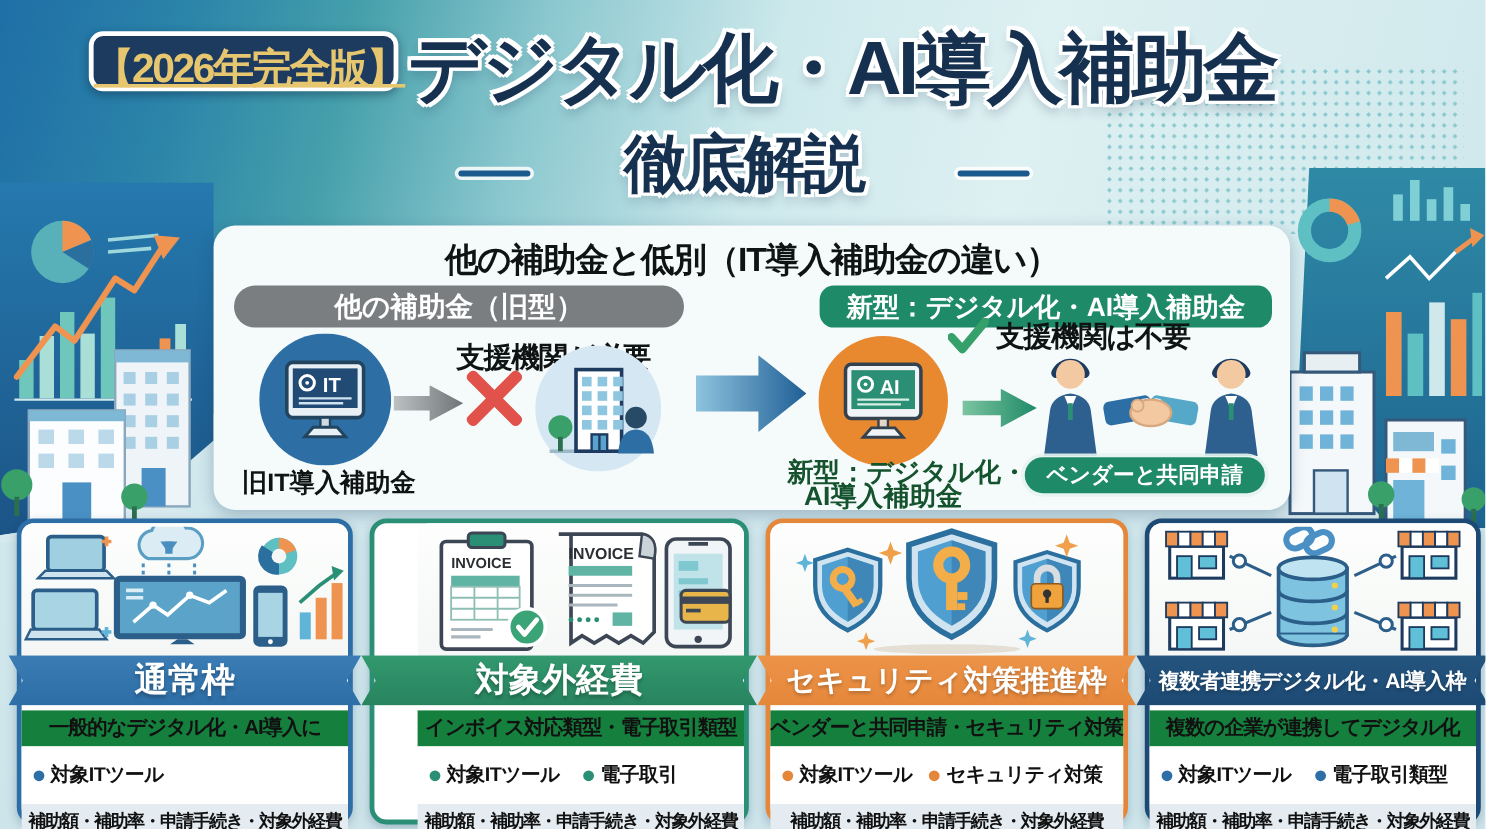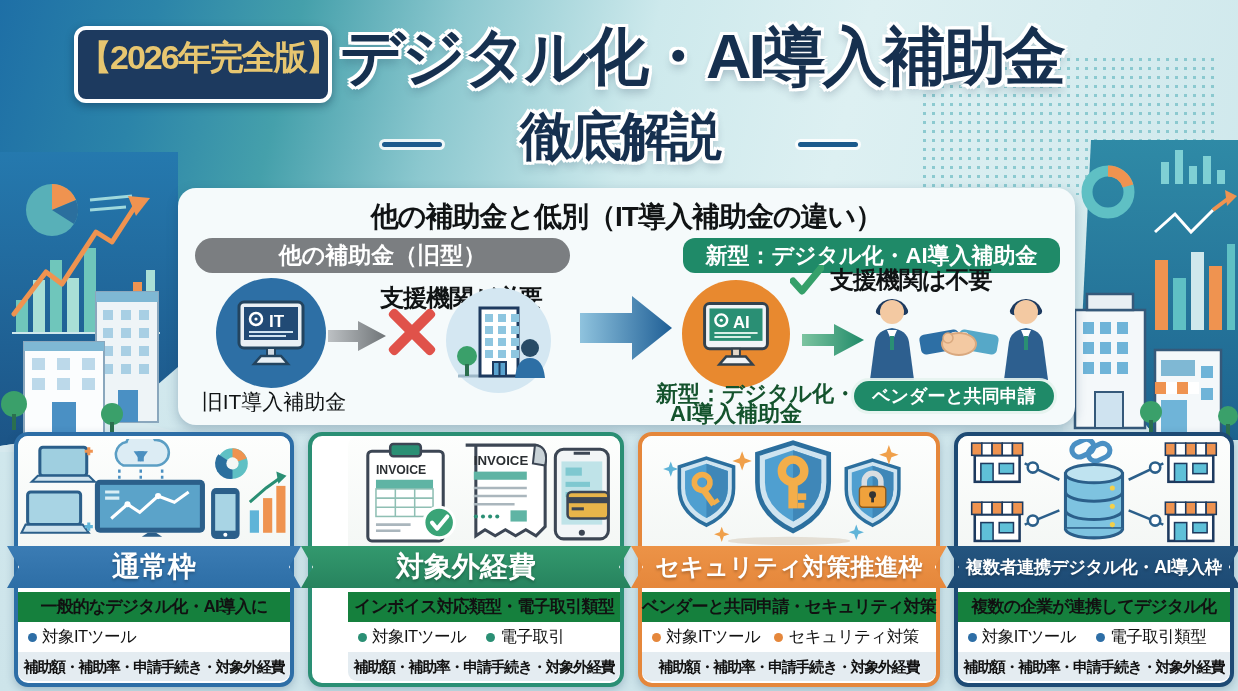--- a/index.html
+++ b/index.html
@@ -17,25 +17,25 @@
     background:linear-gradient(104deg,#1e6fa6 0%,#2b84a9 12%,#45a0ab 23%,#8cc8cf 35%,#cde9ec 50%,#ddf0f2 66%,#cfe8ec 100%);
   }
   .dots {
     background-image:radial-gradient(#79c1c8 1.6px, transparent 1.8px);
     background-size:9px 9px; opacity:.8;
   }
   .deco-svg { position:absolute; pointer-events:none; }
 
   
   .badge {
-    left:74px; top:26px; width:258px; height:77px;
+    left:74px; top:26px; width:258px; height:50px;
     background:#1d3a5f; border:4px solid #ffffff; border-radius:12px;
     box-shadow:0 3px 8px rgba(10,30,60,.4);
     color:#e7c670; font-size:34px; font-weight:800; letter-spacing:-2px;
-    line-height:55px; text-align:center; white-space:nowrap;
+    line-height:55px; text-align:center; white-space:nowrap;text-decoration:underline;
   }
   .title-main {
     left:340px; top:14px; width:850px;
     font-size:63px; font-weight:900; letter-spacing:-3px;
     color:#16304f; white-space:nowrap;
   }
   .outline {
     text-shadow:-3px -3px 0 #fff,3px -3px 0 #fff,-3px 3px 0 #fff,3px 3px 0 #fff,
                 -3px 0 0 #fff,3px 0 0 #fff,0 -3px 0 #fff,0 3px 0 #fff,0 6px 10px rgba(20,40,70,.30);
   }
@@ -56,21 +56,21 @@
   .panel-heading { top:10px; left:0; width:100%; text-align:center;
     font-size:28px; font-weight:800; color:#101314; letter-spacing:-1px; white-space:nowrap; }
   .pill { height:35px; line-height:35px; text-align:center; color:#fff;
     font-weight:800; white-space:nowrap; }
   .pill-old { left:17px; top:50px; width:375px; background:#7b7e81; border-radius:18px; font-size:23px; }
   .pill-new { left:505px; top:50px; width:377px; background:#1f8a68; border-radius:12px; font-size:22px; }
   .note { font-size:24px; font-weight:800; color:#101314; white-space:nowrap; letter-spacing:-1px; }
   .note-old { left:178px; top:94px; width:210px; text-align:center; }
   .note-new-wrap { left:612px; top:76px; display:flex; align-items:center; gap:6px; }
   .caption-old { left:6px; top:200px; width:180px; text-align:center;
-    font-size:21px; font-weight:400; color:#101314; white-space:nowrap; }
+    font-size:21px; font-weight:700; color:#101314; white-space:nowrap; }
   .caption-new { left:478px; top:196px; width:160px; text-align:center;
     font-size:22px; font-weight:800; color:#14532d; line-height:20px; white-space:nowrap; }
   .pill-joint { left:676px; top:193px; width:200px; height:30px; line-height:30px;
     background:#1f8a68; border-radius:16px; text-align:center; color:#fff;
     font-size:18px; font-weight:800; box-shadow:0 0 0 3px rgba(230,243,238,.9); white-space:nowrap; }
 
   
   .cards {
     position:absolute; left:0; top:432px; width:100%; height:255px;
     display:flex; gap:14px; padding:0 14px;
@@ -91,22 +91,22 @@
     text-shadow:0 2px 3px rgba(0,0,0,.25);
   }
   .ribbon.blue   { background:linear-gradient(180deg,#3b7cb4,#2d6ea6); }
   .ribbon.green  { background:linear-gradient(180deg,#33996e,#27835e); }
   .ribbon.orange { background:linear-gradient(180deg,#ec9347,#e5873b); }
   .ribbon.navy   { background:linear-gradient(180deg,#24557f,#1d4a74); }
   .fs28 { font-size:28px; } .fs24 { font-size:24px; } .fs18 { font-size:17.5px; letter-spacing:-0.5px; }
   .card-rows { margin-top:44px; }
   .row-sub { height:30px; line-height:30px; background:#15803d; text-align:center;
     font-size:17px; font-weight:700; letter-spacing:-0.9px; color:#111; white-space:nowrap; }
-  .row-bullets { height:30px; display:flex; align-items:center; gap:20px; padding:0 10px;
-    background:#ffffff; font-size:16.5px; font-weight:400; letter-spacing:-0.5px; color:#111; }
+  .row-bullets { height:48px; display:flex; align-items:center; gap:20px; padding:0 10px;
+    background:#ffffff; font-size:16.5px; font-weight:700; letter-spacing:-0.5px; color:#111; }
   .bullet { display:flex; align-items:center; gap:5px; white-space:nowrap; }
   .dot { width:9px; height:9px; border-radius:50%; flex:0 0 auto; }
   .dot.blue { background:#2d6ea6; } .dot.green { background:#2a8f74; }
   .dot.orange { background:#e5873b; }
   .row-foot { height:29px; line-height:29px; background:#e4ecf1; text-align:center;
     font-size:15px; font-weight:800; letter-spacing:-1.3px; color:#111;
     border-radius:0 0 9px 9px; white-space:nowrap; }
 </style>
 </head>
 <body>

